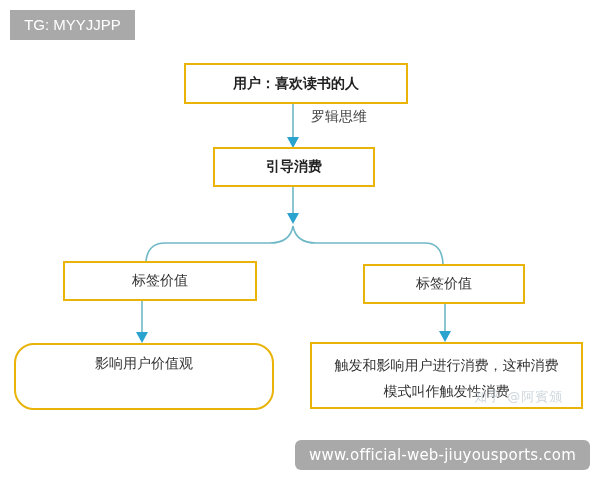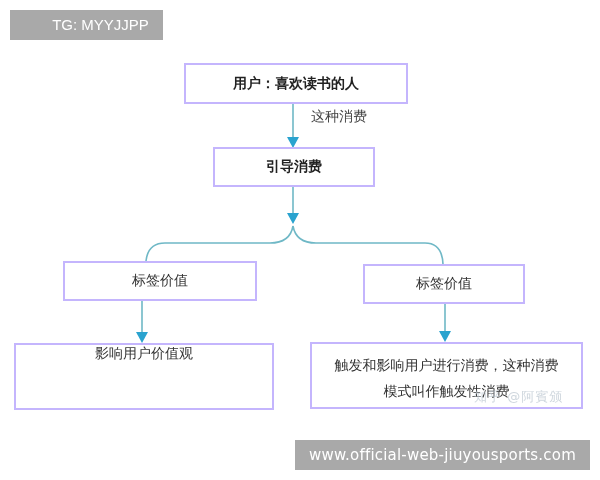--- a/index.html
+++ b/index.html
@@ -20,50 +20,50 @@
       left: 10px;
       top: 10px;
       width: 125px;
       height: 30px;
       background: #a9a9a9;
       color: #ffffff;
       font-size: 15px;
       line-height: 30px;
       text-align: center;
       font-family: "Liberation Sans", sans-serif;
-      padding-left: 28px;
     }
     .url-banner {
       position: absolute;
       left: 295px;
       top: 440px;
       width: 295px;
       height: 30px;
       background: #a9a9a9;
       color: #ffffff;
       font-size: 15px;
       line-height: 30px;
       text-align: center;
       font-family: "DejaVu Sans", sans-serif;
       letter-spacing: 0.2px;
+      border-radius: 6px;
     }
     .box {
       position: absolute;
       box-sizing: border-box;
-      border: 2px solid #c4b5fd;
+      border: 2px solid #eab308;
       background: #ffffff;
       display: flex;
       align-items: center;
       justify-content: center;
       text-align: right;
       color: #333333;
       font-size: 14px;
     }
     .box.bold { font-weight: bold; font-size: 14px; color: #222; }
-    .box.tall { align-items: flex-start; padding-top: 0; }
+    .box.tall { align-items: flex-start; padding-top: 10px; border-radius: 20px; }
     .box.multi { line-height: 26px; padding: 4px 10px 0 10px; align-items: flex-start; }
     .edge-label {
       position: absolute;
       font-size: 14px;
       color: #444;
     }
     .watermark {
       position: absolute;
       left: 474px;
       top: 388px;
@@ -98,21 +98,21 @@
   <line x1="445" y1="303" x2="445" y2="335" stroke="#6fb8c6" stroke-width="1.6"></line>
   <polygon points="439,331 451,331 445,342" fill="#2aa3cf"></polygon>
 </svg>
 
 <div class="tag-label">TG: MYYJJPP</div>
 
 <div class="box bold" style="left:184px; top:63px; width:224px; height:41px;">
   <span>用户：喜欢读书的人</span>
 </div>
 
-<div class="edge-label" style="left:311px; top:108px;">这种消费</div>
+<div class="edge-label" style="left:311px; top:108px;">罗辑思维</div>
 
 <div class="box bold" style="left:213px; top:147px; width:162px; height:40px;">
   <span>引导消费</span>
 </div>
 
 <div class="box" style="left:63px; top:261px; width:194px; height:40px;">
   <span>标签价值</span>
 </div>
 
 <div class="box" style="left:363px; top:264px; width:162px; height:40px;">

